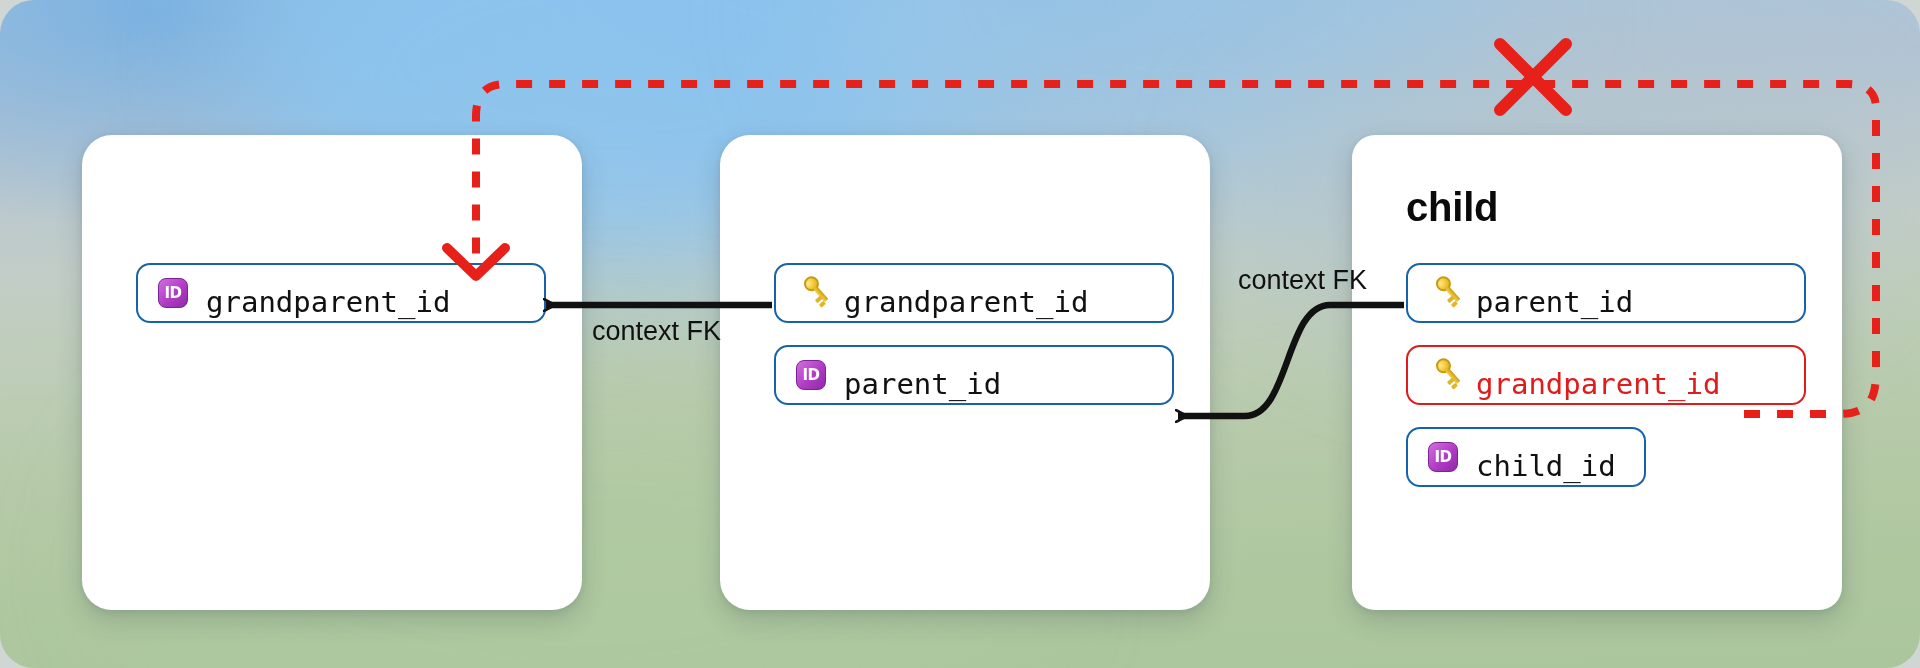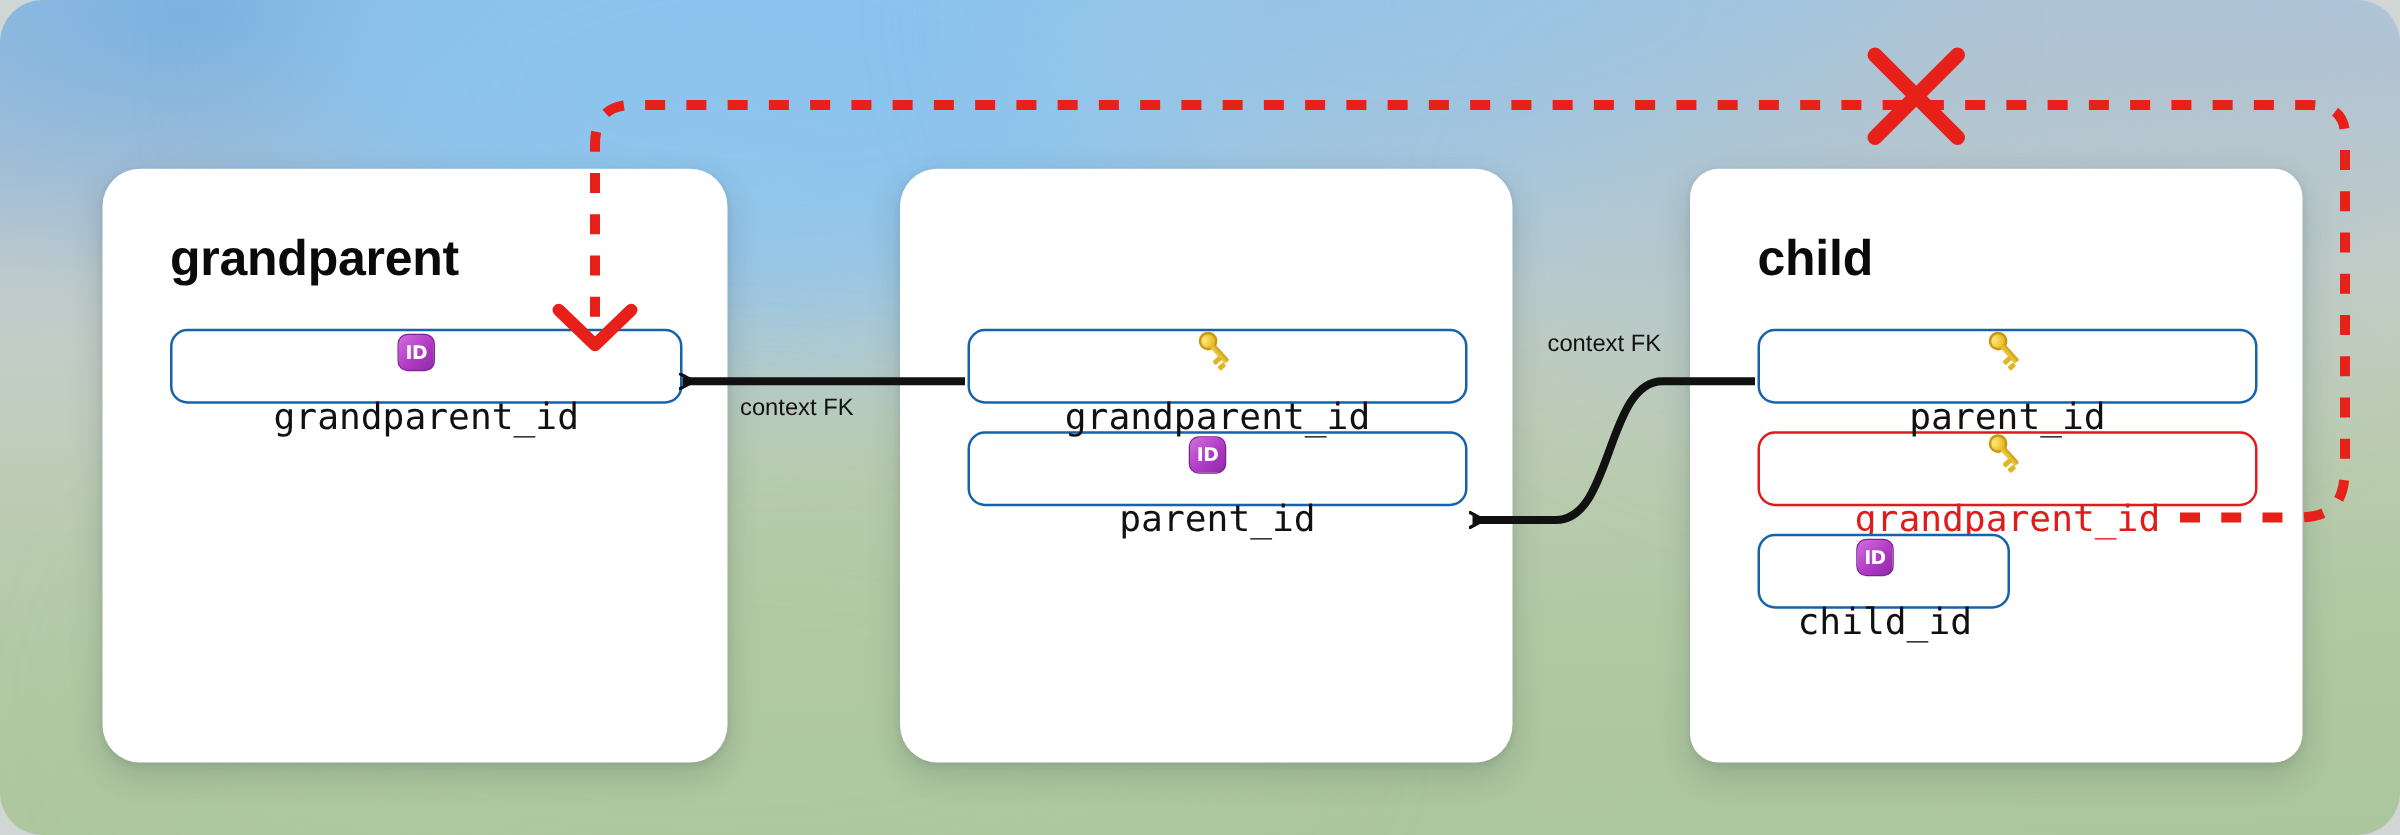--- a/index.html
+++ b/index.html
@@ -75,23 +75,22 @@
     right: 36px;
   }
 
   .row {
     display: flex;
     align-items: center;
     height: 60px;
     border: 2.5px solid #1663ab;
     border-radius: 14px;
     background: #ffffff;
-    padding: 0 30px;
+    padding: 0 18px;
     margin-bottom: 22px;
-    flex-direction: column;
   }
   .row.shrink { display: inline-flex; padding-right: 28px; }
   .row.flagged { border-color: #e01b1b; }
 
   .row-icon {
     width: 34px;
     height: 34px;
     flex: 0 0 34px;
     position: relative;
     margin-right: 16px;
@@ -141,21 +140,21 @@
     white-space: nowrap;
     letter-spacing: 0px;
     margin-top: 17px;
   }
   .row.flagged .row-label { color: #e01b1b; }
 
   
   .edge-label {
     position: absolute;
     font-family: "Liberation Sans", sans-serif;
-    font-size: 19px;
+    font-size: 27px;
     color: #111111;
     white-space: nowrap;
   }
   #label-fk-1 { left: 592px;  top: 316px; }
   #label-fk-2 { left: 1238px; top: 265px; }
 
   
   #edges-black, #edges-red {
     position: absolute; left: 0; top: 0;
     width: 1920px; height: 668px;
@@ -168,21 +167,20 @@
 <body>
 
 <div id="stage">
 
   <div class="blob blob-a"></div>
   <div class="blob blob-b"></div>
   <div class="blob blob-c"></div>
   <div class="blob blob-d"></div>
 
   <div class="card" id="card-grandparent">
-    <div class="card-title">grandparent</div>
     <div class="rows">
       <div class="row">
         <span class="row-icon">
           <span class="icon-id">ID</span>
         </span>
         <span class="row-label">grandparent_id</span>
       </div>
     </div>
   </div>
 

